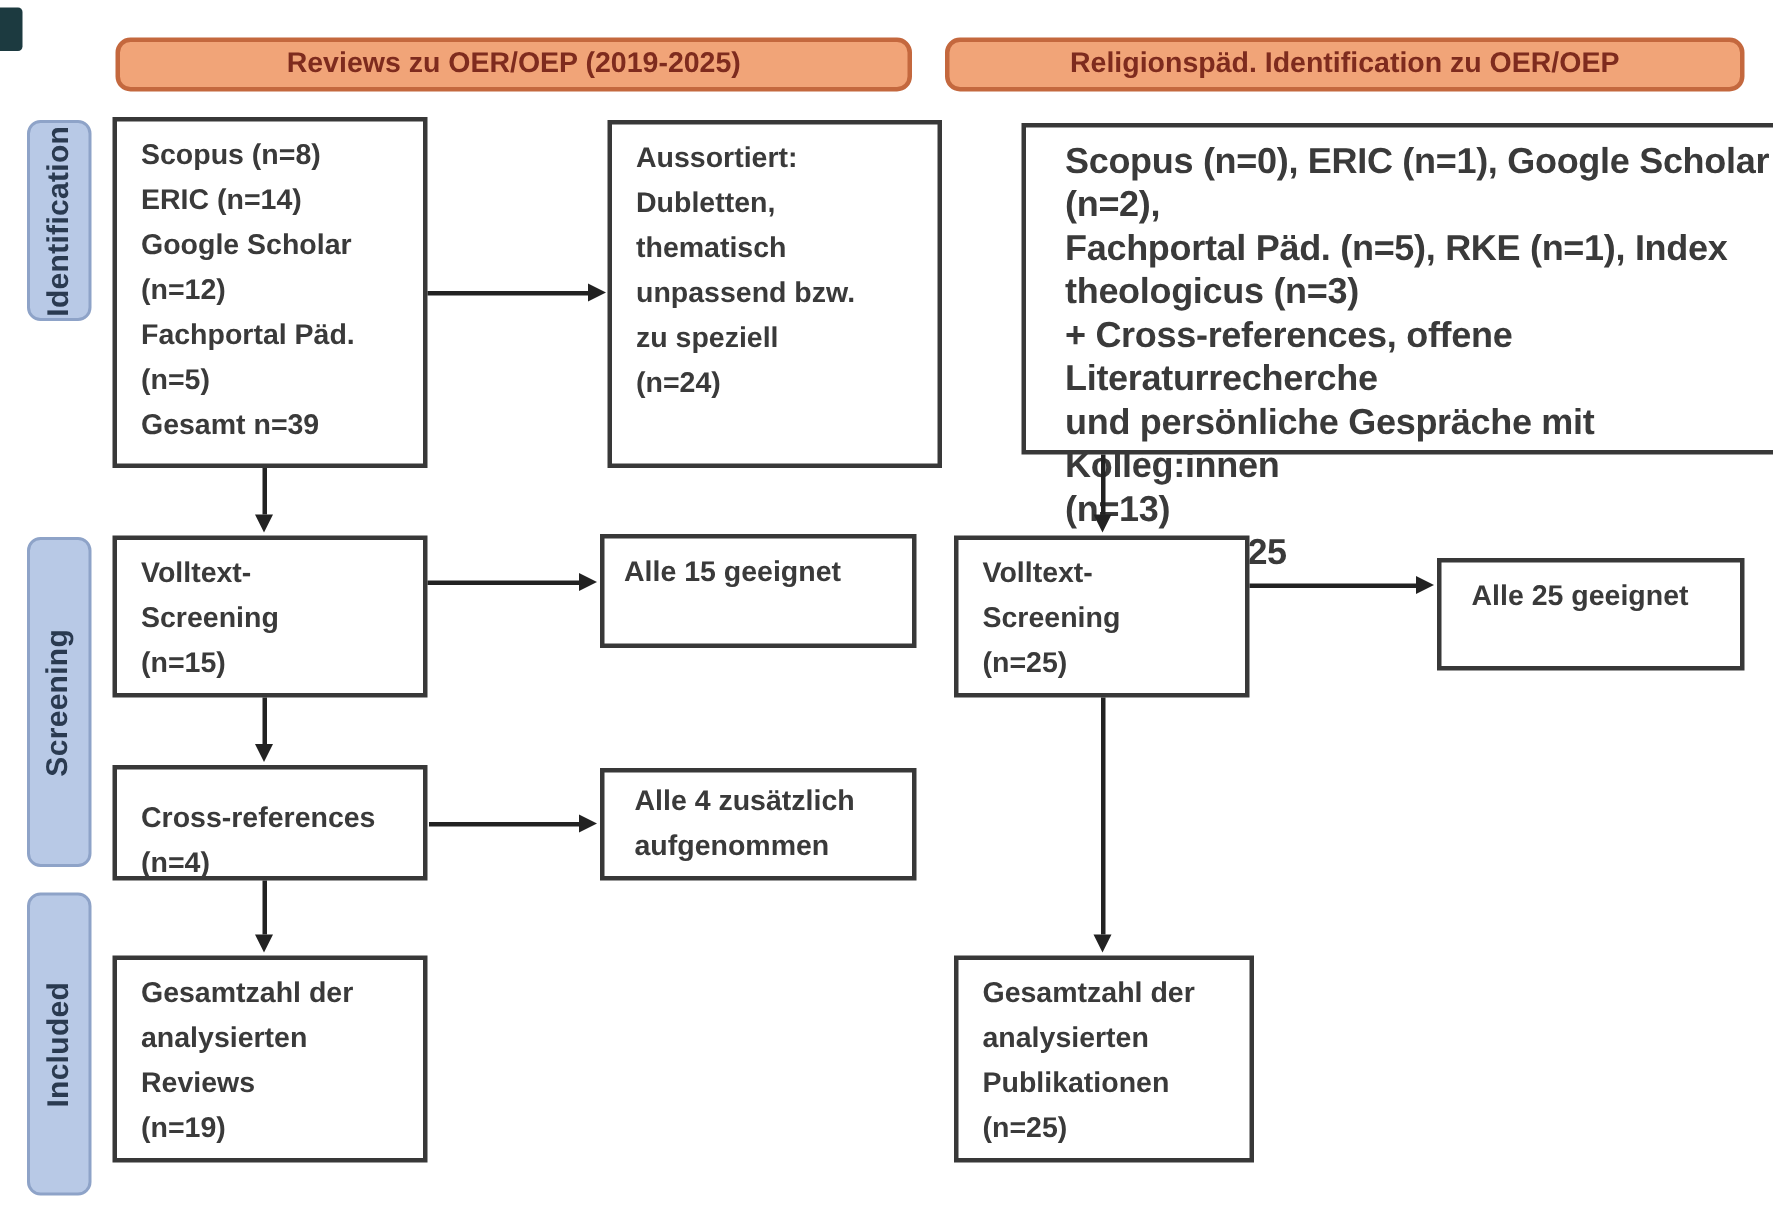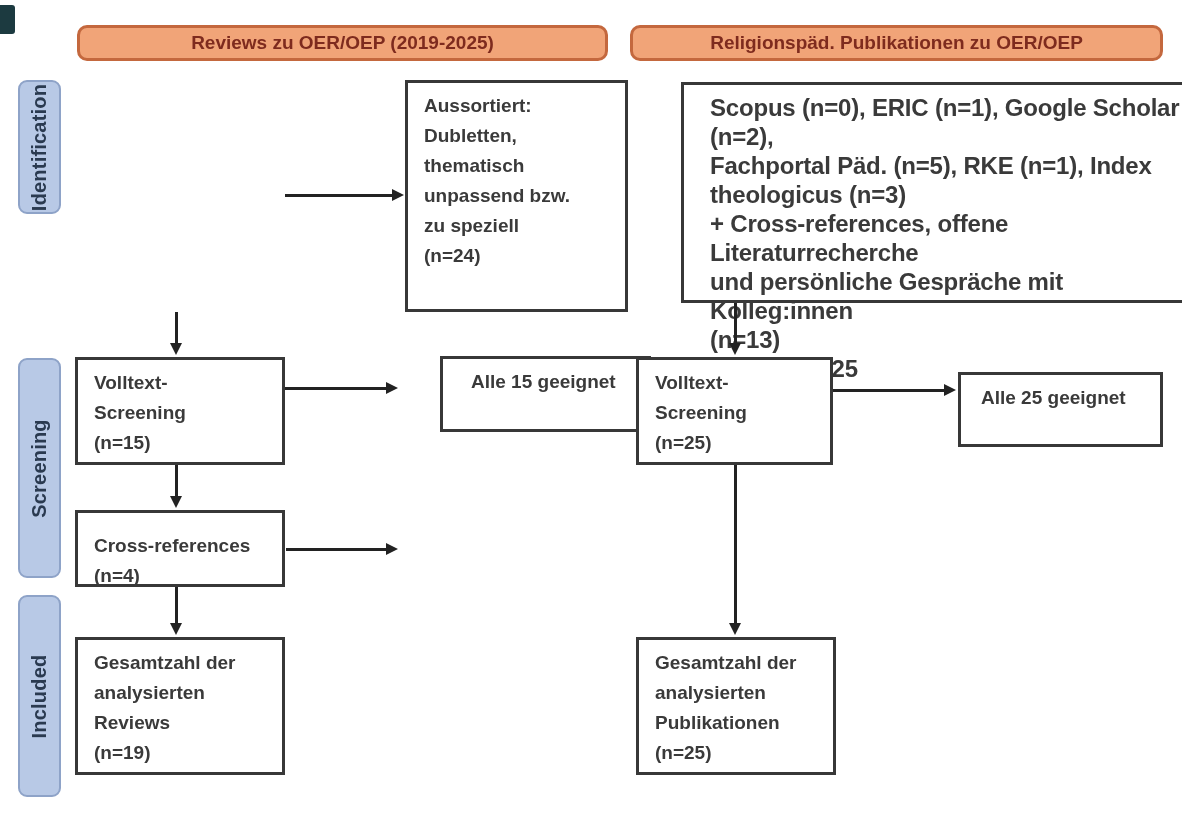--- a/index.html
+++ b/index.html
@@ -48,57 +48,66 @@
   }
 </style>
 </head>
 <body>
 
 <div class="canvas">
 
   <div class="corner-mark"></div>
 
   <div class="hdr" style="left:77px;top:25px;width:531px;">Reviews zu OER/OEP (2019-2025)</div>
-  <div class="hdr" style="left:630px;top:25px;width:533px;">Religionspäd. Publikationen zu OER/OEP</div>
+  <div class="hdr" style="left:630px;top:25px;width:533px;">Religionspäd. Identification zu OER/OEP</div>
 
   <div class="stage" style="top:80px;height:134px;">
     <span>Identification</span>
   </div>
   <div class="stage" style="top:358px;height:220px;">
     <span>Screening</span>
   </div>
   <div class="stage" style="top:595px;height:202px;">
     <span>Included</span>
   </div>
 
+  <div class="box" style="left:75px;top:78px;width:210px;height:234px;">Scopus (n=8)
+ERIC (n=14)
+Google Scholar
+(n=12)
+Fachportal Päd.
+(n=5)
+Gesamt n=39</div>
   <div class="box" style="left:405px;top:80px;width:223px;height:232px;">Aussortiert:
 Dubletten,
 thematisch
 unpassend bzw.
 zu speziell
 (n=24)</div>
   <div class="box dense" style="left:634px;top:82px;width:529px;height:221px;">Scopus (n=0), ERIC (n=1), Google Scholar (n=2),
 Fachportal Päd. (n=5), RKE (n=1), Index
 theologicus (n=3)
 + Cross-references, offene Literaturrecherche
 und persönliche Gespräche mit Kolleg:innen
 (n=13)
 Gesamt n=25</div>
 
   <div class="box" style="left:75px;top:357px;width:210px;height:108px;">Volltext-
 Screening
 (n=15)</div>
-  <div class="box" style="left:400px;top:356px;width:211px;height:76px;padding-left:28px;margin-left:40px;">Alle 15 geeignet</div>
+  <div class="box" style="left:400px;top:356px;width:211px;height:76px;padding-left:13px;">Alle 15 geeignet</div>
   <div class="box" style="left:636px;top:357px;width:197px;height:108px;">Volltext-
 Screening
 (n=25)</div>
   <div class="box" style="left:958px;top:372px;width:205px;height:75px;padding-left:20px;">Alle 25 geeignet</div>
 
   <div class="box" style="left:75px;top:510px;width:210px;height:77px;padding-top:18px;">Cross-references
 (n=4)</div>
+  <div class="box" style="left:400px;top:512px;width:211px;height:75px;padding-top:5px;padding-left:20px;">Alle 4 zusätzlich
+aufgenommen</div>
 
   <div class="box" style="left:75px;top:637px;width:210px;height:138px;">Gesamtzahl der
 analysierten
 Reviews
 (n=19)</div>
   <div class="box" style="left:636px;top:637px;width:200px;height:138px;">Gesamtzahl der
 analysierten
 Publikationen
 (n=25)</div>
 

